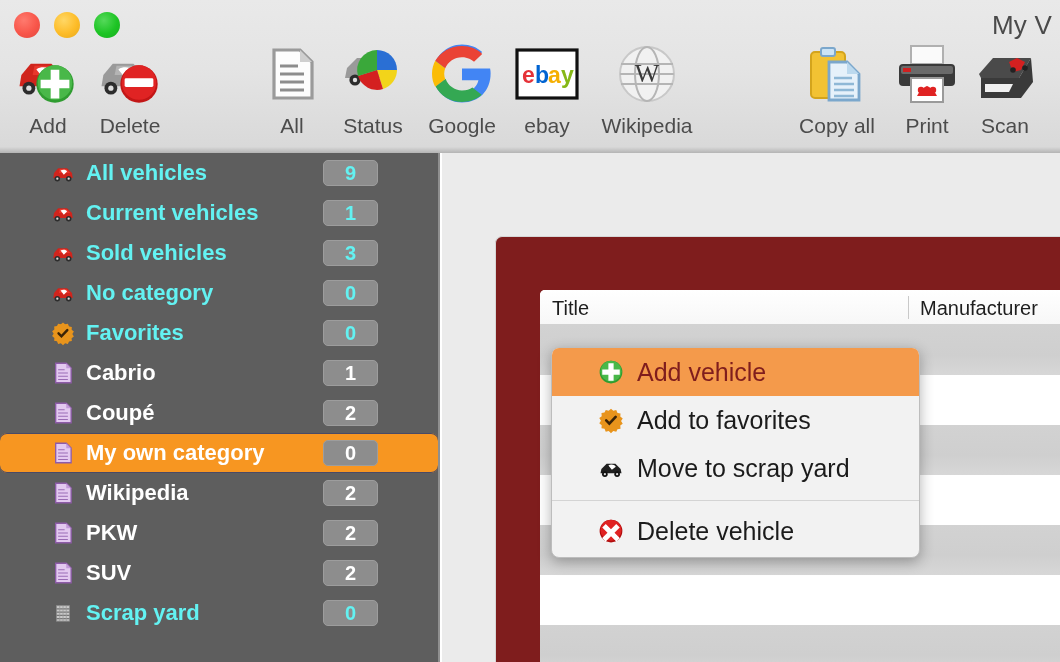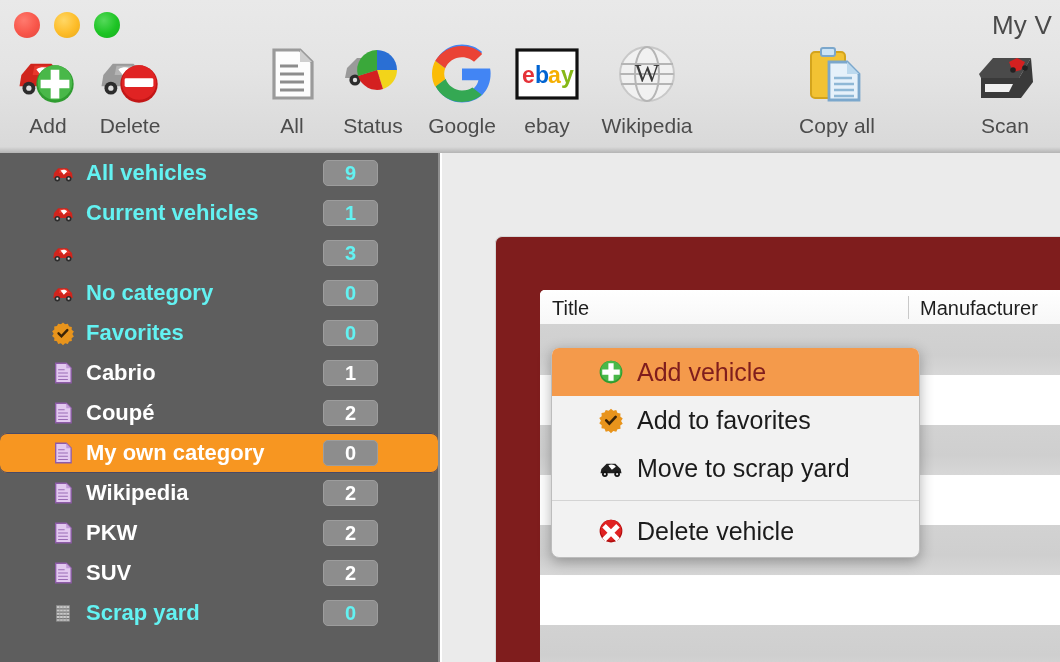--- a/index.html
+++ b/index.html
@@ -268,20 +268,35 @@
               <rect x="8" y="3" width="7" height="4" rx="1" fill="#cde4f5" stroke="#7ba7cc"></rect>
               <path d="M12 10h9l6 6v13H12z" fill="#e6f1fa" stroke="#7ba7cc" stroke-width="1.4"></path>
               <path d="M21 10l6 6h-6z" fill="#bcd9ee"></path>
               <g stroke="#8fb8d6" stroke-width="1.2">
                 <path d="M14.5 18h9M14.5 21h10M14.5 24h10M14.5 27h10"></path>
               </g>
             </svg>
           </div>
           <div class="tb-label">Copy all</div>
         </div>
+        <div class="tb-item" style="left: 879px;">
+          <div class="tb-icon">
+            <svg width="64" height="64" viewBox="0 0 32 32">
+              <rect x="8" y="2" width="16" height="9" fill="#fafafa" stroke="#b0b0b0"></rect>
+              <rect x="2" y="11" width="28" height="11" rx="2" fill="#3a3a3a"></rect>
+              <rect x="3" y="12" width="26" height="4" rx="1" fill="#6a6a6a"></rect>
+              <rect x="4" y="13" width="4" height="2" fill="#d02020"></rect>
+              <rect x="8" y="18" width="16" height="12" fill="#fff" stroke="#9a9a9a"></rect>
+              <path d="M11 27c2-4 5-5 5-5s3 1 5 5z" fill="#e02323"></path>
+              <circle cx="13" cy="24" r="1.6" fill="#e02323"></circle>
+              <circle cx="19" cy="24" r="1.6" fill="#e02323"></circle>
+            </svg>
+          </div>
+          <div class="tb-label">Print</div>
+        </div>
         <div class="tb-item" style="left: 957px;">
           <div class="tb-icon">
             <svg width="64" height="64" viewBox="0 0 32 32">
               <path d="M3 16l7-8h19l-6 10H4z" fill="#4a4a4a"></path>
               <path d="M4 18h19l6-10 1 12-6 8H4z" fill="#3a3a3a"></path>
               <path d="M6 21h14l-2 4H6z" fill="#f0f0f0"></path>
               <path d="M18 10l4-2 4 2-2 4-4 1z" fill="#d42020"></path>
               <circle cx="20" cy="14" r="1.4" fill="#222"></circle>
               <circle cx="26" cy="13" r="1.4" fill="#222"></circle>
             </svg>
@@ -327,20 +342,21 @@
           <svg width="26" height="26" viewBox="0 0 32 32">
             <path d="M4 22l1-6 5-6h11l6 6 1 6z" fill="#d0241c"></path>
             <path d="M12 11h8l5 5H11z" fill="#e8372c"></path>
             <path d="M13 13c3-2 7-1 8 1l-4 4z" fill="#fff"></path>
             <circle cx="9" cy="23" r="3.4" fill="#2c2c2c"></circle>
             <circle cx="9" cy="23" r="1.4" fill="#ddd"></circle>
             <circle cx="23" cy="23" r="3.4" fill="#2c2c2c"></circle>
             <circle cx="23" cy="23" r="1.4" fill="#ddd"></circle>
           </svg>
         </div>
+        <div class="side-label cyan">Sold vehicles</div>
         <div class="badge cyan">3</div>
       </div>
       <div class="side-row" style="top: 120px;">
         <div class="side-icon">
           <svg width="26" height="26" viewBox="0 0 32 32">
             <path d="M4 22l1-6 5-6h11l6 6 1 6z" fill="#d0241c"></path>
             <path d="M12 11h8l5 5H11z" fill="#e8372c"></path>
             <path d="M13 13c3-2 7-1 8 1l-4 4z" fill="#fff"></path>
             <circle cx="9" cy="23" r="3.4" fill="#2c2c2c"></circle>
             <circle cx="9" cy="23" r="1.4" fill="#ddd"></circle>

